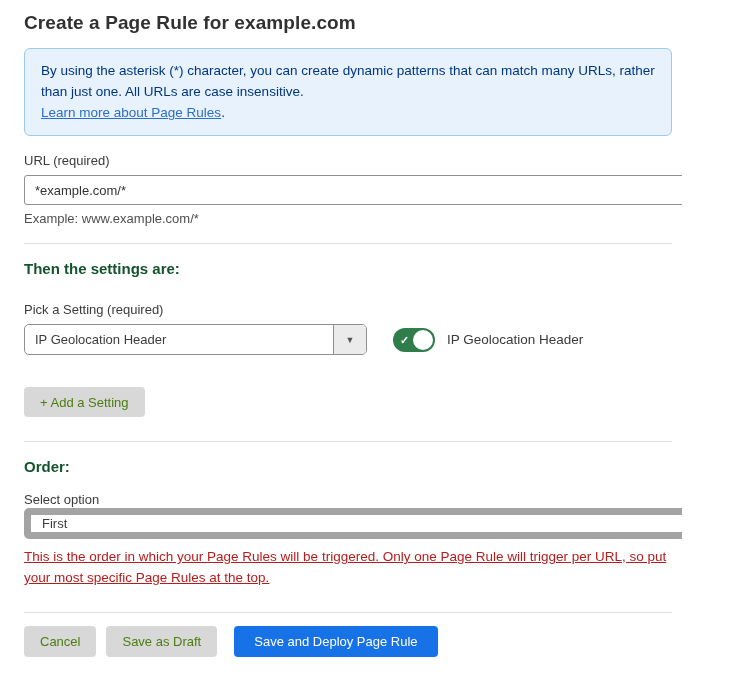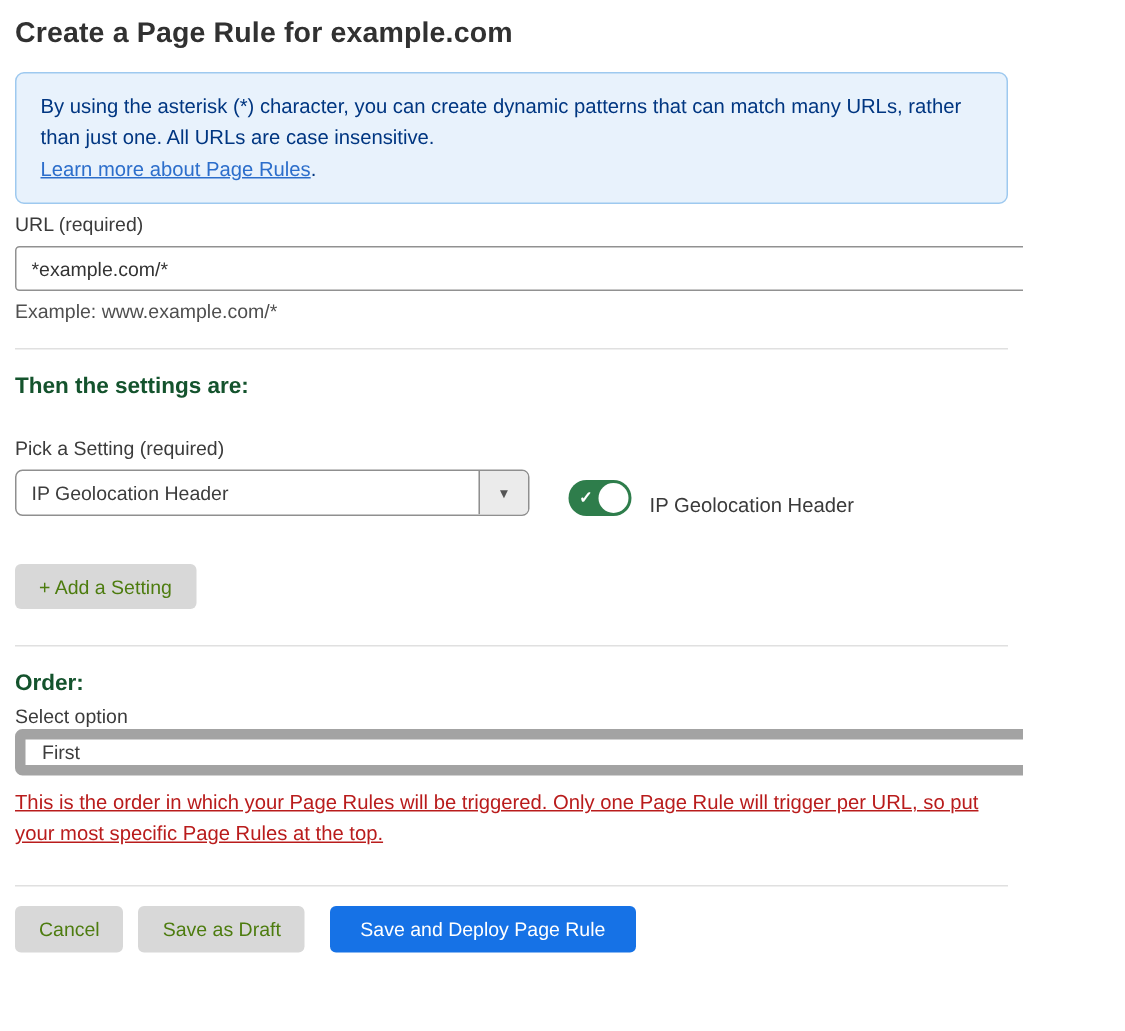--- a/index.html
+++ b/index.html
@@ -5,21 +5,21 @@
   * { box-sizing: border-box; margin: 0; padding: 0; }
   html, body {
     width: 750px;
     background: #ffffff;
     font-family: "Liberation Sans", sans-serif;
     color: #333333;
   }
   .page {
     width: 682px;
     height: 687px;
-    padding: 12px 10px 0 10px;
+    padding: 12px 10px 0 24px;
     overflow: hidden;
   }
   h1.page-title {
     font-size: 19px;
     font-weight: 700;
     color: #313131;
     letter-spacing: 0.1px;
   }
   .info-box {
     margin-top: 14px;
@@ -34,21 +34,21 @@
   .info-box .info-heading {
     font-weight: 700;
     margin-bottom: 2px;
   }
   .info-box a.info-link {
     color: #2c6ecb;
     text-decoration: underline;
     cursor: pointer;
   }
   .field-label {
-    margin-top: 6px;
+    margin-top: 17px;
     font-size: 13px;
     color: #3b3b3b;
   }
   .text-input {
     display: block;
     width: 730px;
     height: 30px;
     margin-top: 7px;
     border: 1px solid #919191;
     border-radius: 3px;
@@ -70,21 +70,21 @@
     margin-top: 17px;
   }
   h2.section-heading {
     margin-top: 16px;
     font-size: 15px;
     font-weight: 700;
     color: #14532d;
   }
   .setting-row {
     display: flex;
-    align-items: flex-end;
+    align-items: center;
     margin-top: 7px;
   }
   .select-composite {
     display: flex;
     width: 343px;
     height: 31px;
     border: 1px solid #8f8f8f;
     border-radius: 5px;
     overflow: hidden;
     background: #ffffff;

